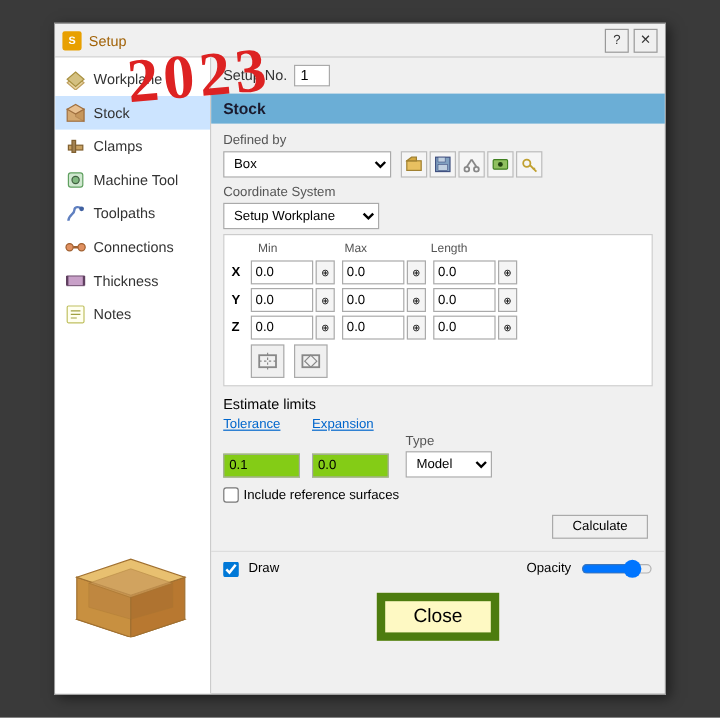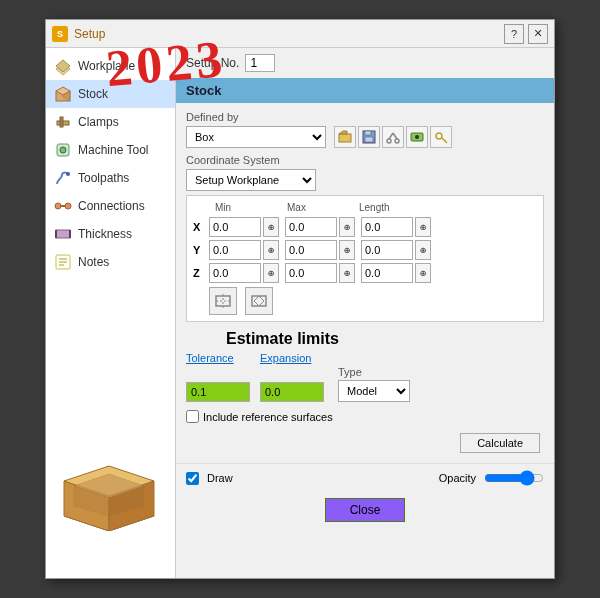--- a/index.html
+++ b/index.html
@@ -252,24 +252,23 @@
       display: flex;
       align-items: center;
       justify-content: center;
     }
     
     
     .estimate-section {
       margin-top: 8px;
     }
     .estimate-title {
-      font-size: 16px;
-      font-weight: 700;
+      font-size: 12px;
+      font-weight: 400;
       margin-bottom: 4px;
-      margin-left: 40px;
     }
     .estimate-col { display: flex; flex-direction: column; gap: 18px; }
     .estimate-link { color: #0066cc; text-decoration: underline; font-size: 11px; cursor: pointer; }
     .estimate-val {
       border: 1px solid #aaa;
       background: #84cc16;
       padding: 2px 4px;
       font-size: 11px;
       width: 64px;
       height: 20px;
@@ -315,24 +314,24 @@
       cursor: pointer;
     }
     
     
     .close-row {
       display: flex;
       justify-content: center;
       padding: 6px 0 10px 0;
     }
     .close-dialog-btn {
-      background: #8b5cf6;
-      border: 1px solid #4d7c0f;
+      background: #fef9c3;
+      border: 7px solid #4d7c0f;
       padding: 4px 24px;
-      font-size: 12px;
+      font-size: 16px;
       cursor: pointer;
     }
     
     
     .annotation {
       position: absolute;
       top: 14px;
       left: 60px;
       font-family: 'Comic Sans MS', cursive;
       font-size: 52px;

